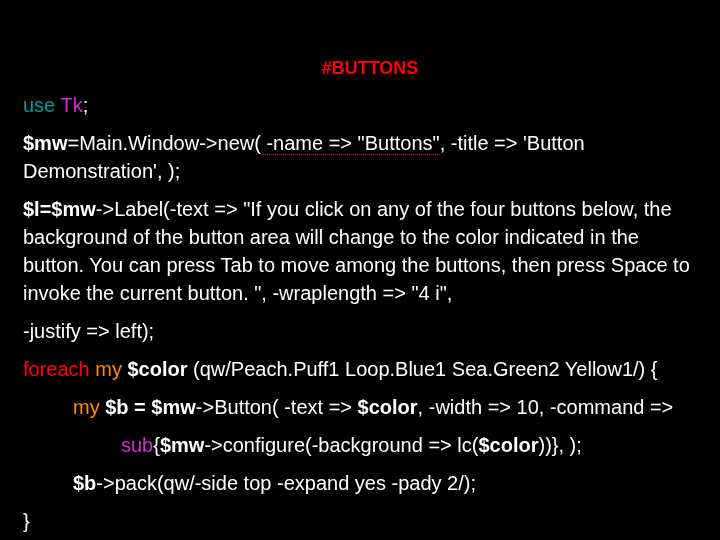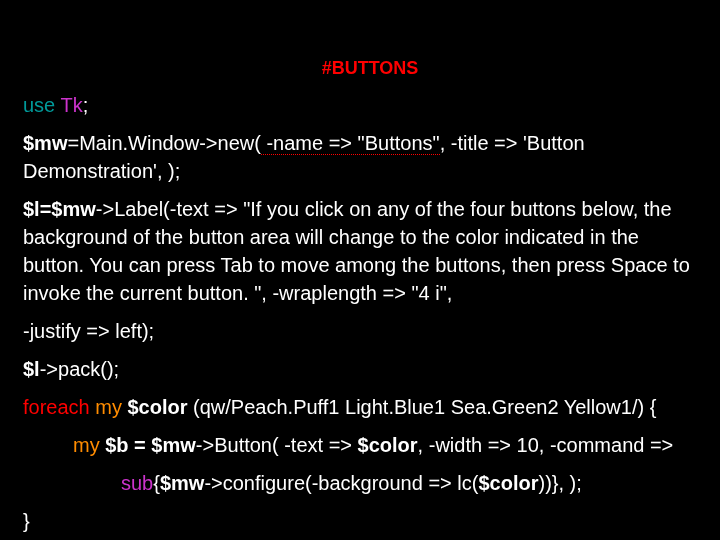--- a/index.html
+++ b/index.html
@@ -66,35 +66,35 @@
     <div class="line">
       <span class="var">$mw</span><span class="white">=Main.Window-&gt;new(</span><span class="white underline-dotted"> -name =&gt; "Buttons"</span><span class="white">, -title =&gt; 'Button Demonstration', );</span>
     </div>
 
     <div class="line">
       <span class="var">$l=$mw</span><span class="white">-&gt;Label(-text =&gt; "If you click on any of the four buttons below, the background of the button area will change to the color indicated in the button. You can press Tab to move among the buttons, then press Space to invoke the current button. ", -wraplength =&gt; "4 i",</span>
     </div>
 
     <div class="line white"> -justify =&gt; left);</div>
 
-    <div class="line">
-      <span class="var"> $l</span><span class="white">-&gt;pack();</span>
-    </div>
 
     <div class="line">
-      <span class="red">foreach</span><span class="orange"> my </span><span class="var">$color</span><span class="white"> (qw/Peach.Puff1 Light.Blue1 Sea.Green2 Yellow1/) {</span>
+      <span class="red">foreach</span><span class="orange"> my </span><span class="var">$color</span><span class="white"> (qw/Peach.Puff1 Loop.Blue1 Sea.Green2 Yellow1/) {</span>
     </div>
 
     <div class="line indent1">
       <span class="orange"> my </span><span class="var">$b = $mw</span><span class="white">-&gt;Button( -text =&gt; </span><span class="var">$color</span><span class="white">, -width =&gt; 10, -command =&gt;</span>
     </div>
 
     <div class="line indent1">
       <span class="purple">sub</span><span class="white">{</span><span class="var">$mw</span><span class="white">-&gt;configure(-background =&gt; lc(</span><span class="var">$color</span><span class="white">))}, );</span>
     </div>
 
+    <div class="line indent1">
+      <span class="var"> $b</span><span class="white">-&gt;pack(qw/-side top -expand yes -pady 2/);</span>
+    </div>
 
     <div class="line white"> }</div>
 
     <div class="line white">Main.Loop;</div>
 
   </div>
 </div>
 
 </body></html>

